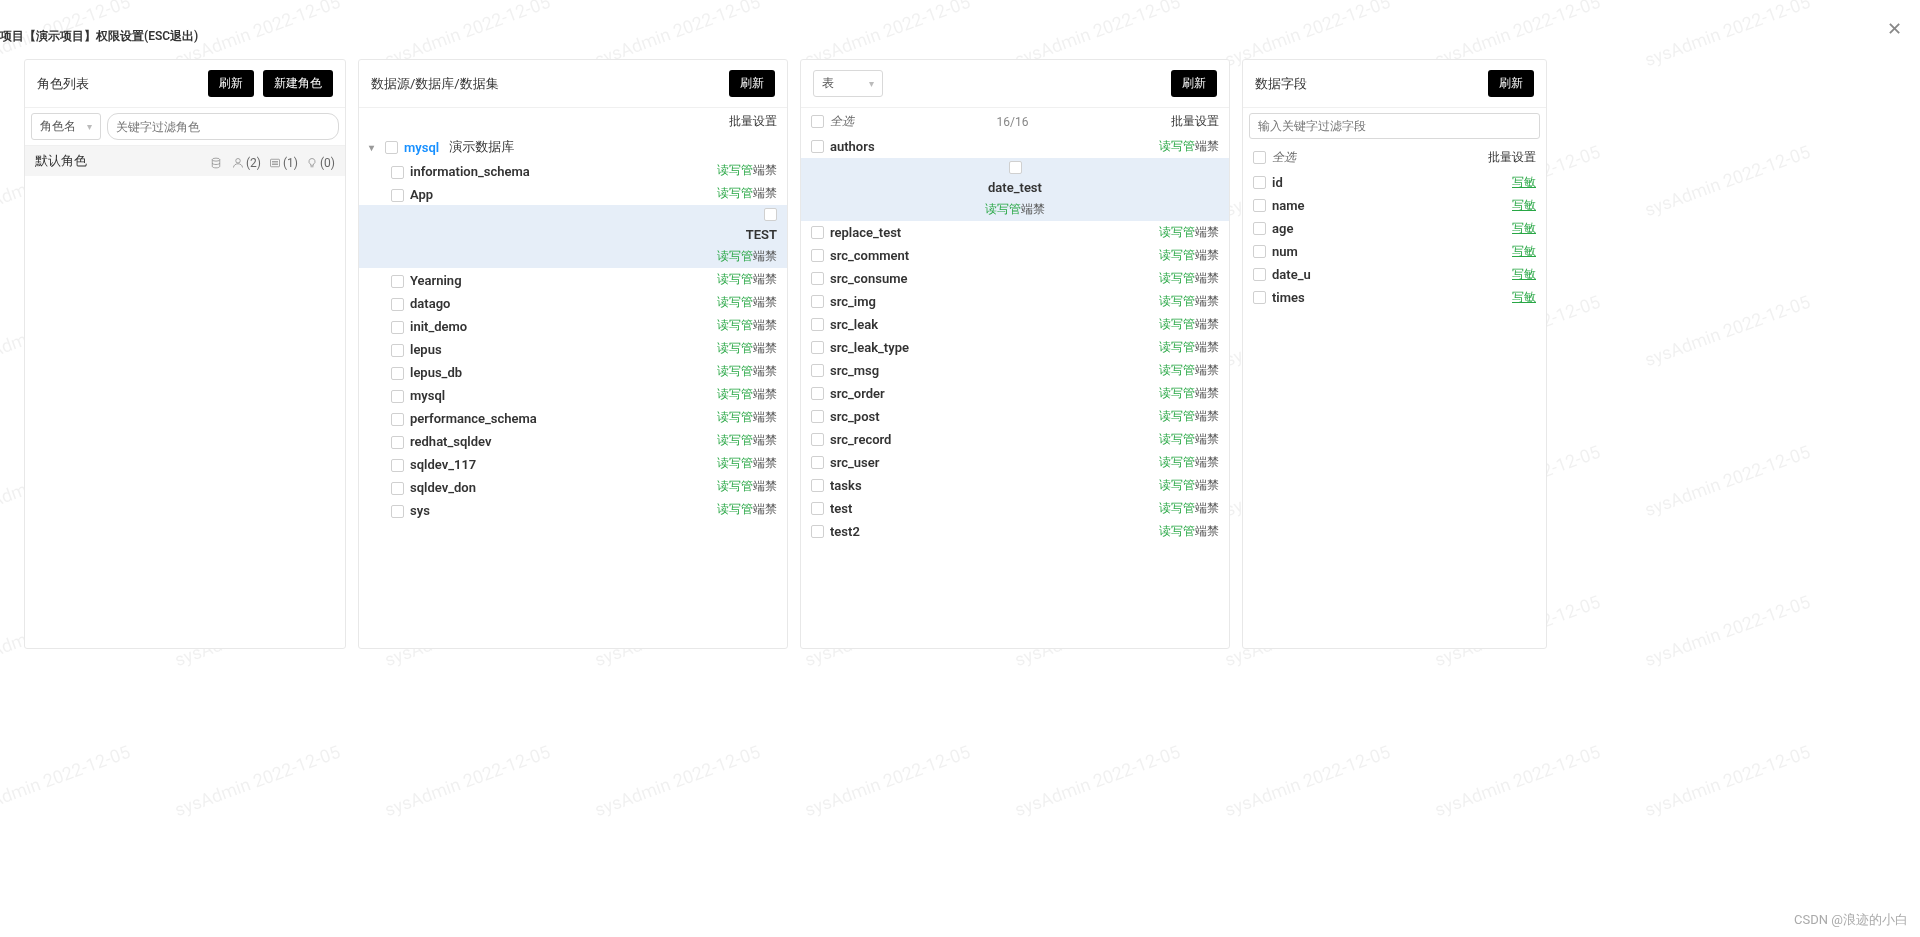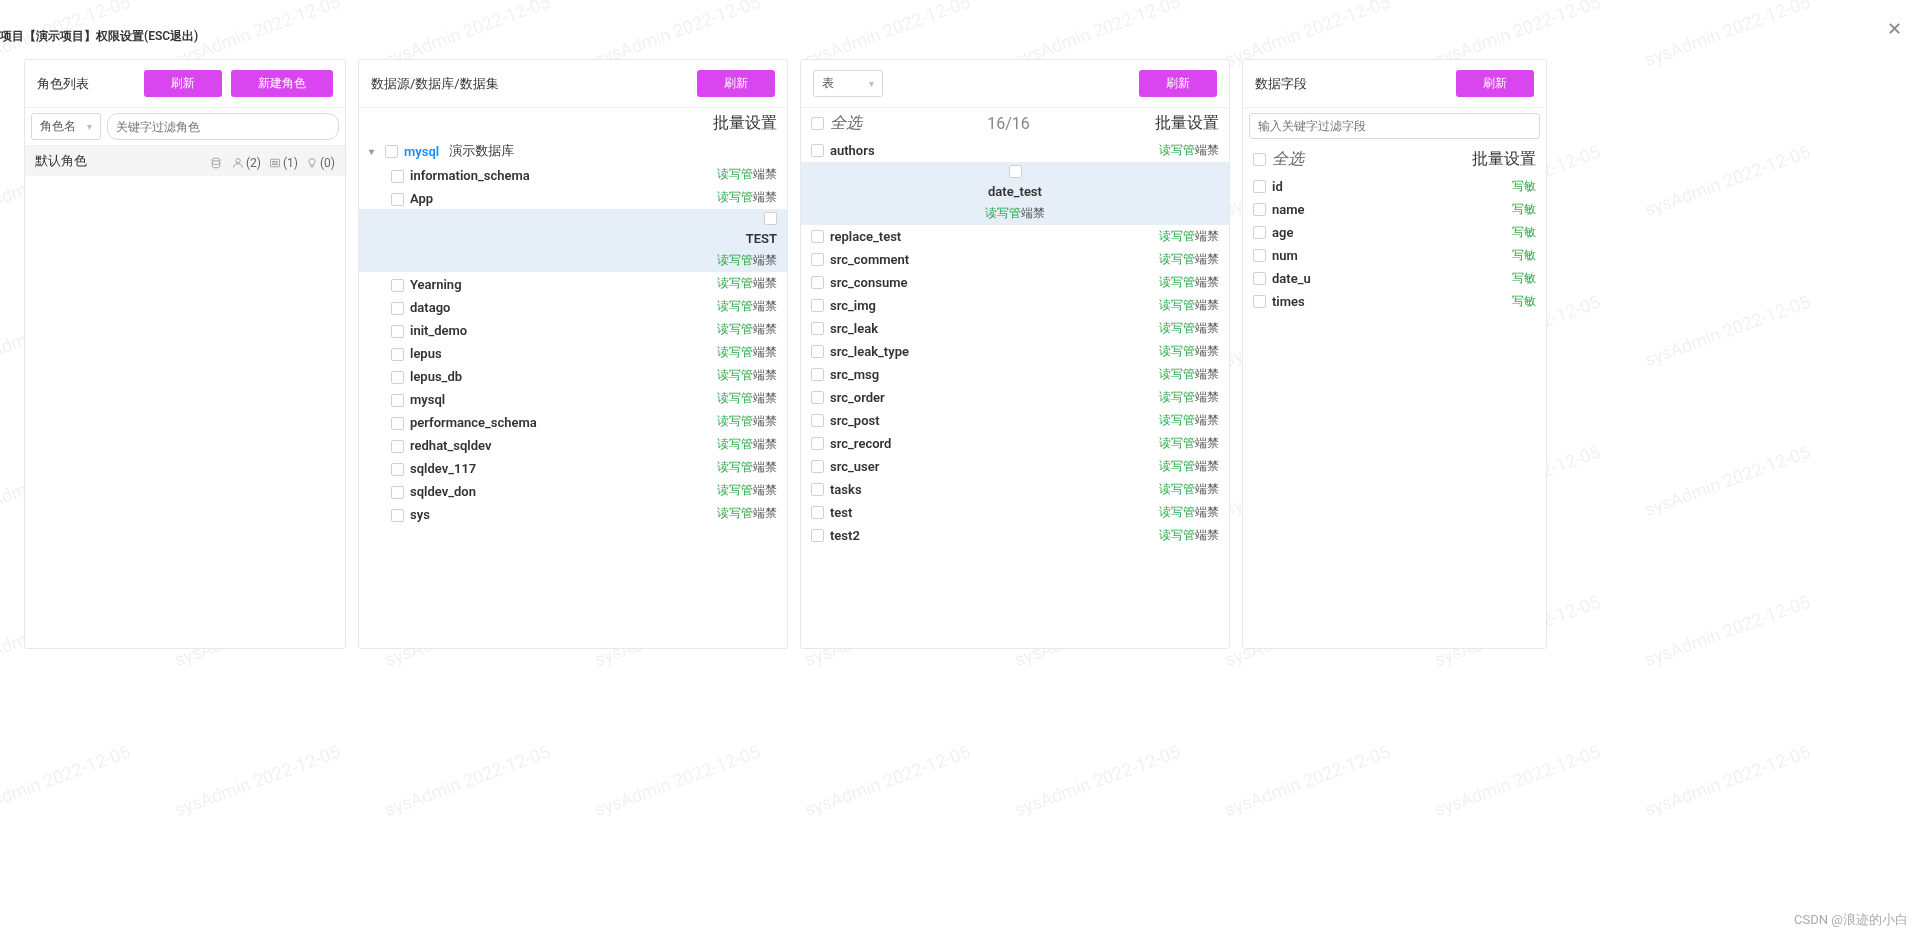--- a/index.html
+++ b/index.html
@@ -37,22 +37,22 @@
 .panel-roles { width: 322px; }
 .panel-datasource { width: 430px; }
 .panel-tables { width: 430px; }
 .panel-fields { width: 305px; }
 .panel-header {
   display: flex; align-items: center; justify-content: space-between;
   padding: 10px 12px; border-bottom: 1px solid #f0f0f0;
 }
 .panel-title { font-size: 13px; color: #333; }
 .btn {
-  background: #d946ef; color: #fff; border: none; border-radius: 3px;
-  padding: 5px 27px; font-size: 12px; cursor: pointer; margin-left: 6px;
+  background: #000000; color: #fff; border: none; border-radius: 3px;
+  padding: 5px 11px; font-size: 12px; cursor: pointer; margin-left: 6px;
 }
 .filter-row {
   display: flex; padding: 5px 6px; gap: 6px; border-bottom: 1px solid #f0f0f0;
 }
 .select-box {
   border: 1px solid #d9d9d9; border-radius: 3px; padding: 4px 8px;
   font-size: 12px; color: #555; display: flex; align-items: center; gap: 6px;
   background: #fff; cursor: pointer; min-width: 70px; justify-content: space-between;
 }
 .select-box .chev { color: #bbb; font-size: 10px; }
@@ -68,21 +68,21 @@
 .list { flex: 1; overflow-y: auto; }
 .role-row {
   display: flex; align-items: flex-end; justify-content: space-between;
   padding: 6px 10px; background: #f5f5f5; font-size: 13px;
 }
 .role-row .stats { display: flex; gap: 8px; align-items: center; color: #666; font-size: 12px; }
 .role-row .stat { display: inline-flex; align-items: center; gap: 2px; }
 .role-row svg, .role-row .ico { width: 12px; height: 12px; }
 .batch-row {
   display: flex; align-items: center; justify-content: space-between;
-  padding: 5px 10px; font-size: 16px; color: #666;
+  padding: 5px 10px; font-size: 12px; color: #666;
 }
 .batch-link { color: #333; cursor: pointer; }
 .batch-count { color: #888; }
 .checkbox {
   width: 13px; height: 13px; border: 1px solid #d0d0d0; border-radius: 2px;
   display: inline-block; flex-shrink: 0; background: #fff; cursor: pointer;
 }
 .tree-item, .list-item {
   display: flex; align-items: center; padding: 3px 10px; font-size: 13px;
   gap: 6px;
@@ -91,21 +91,21 @@
 .tree-item .expand { color: #999; font-size: 10px; width: 10px; cursor: pointer; }
 .tree-item .db-label { color: #1890ff; font-weight: 600; }
 .tree-item .db-suffix { color: #333; font-weight: 400; margin-left: 4px; }
 .tree-child { padding-left: 32px; align-items: flex-end; }
 .list-item.selected, .tree-item.selected { background: #e6eef8; flex-direction: column; }
 .item-name { flex: 1; color: #333; font-weight: 600; }
 .list-item .item-name, .tree-child .item-name { font-weight: 600; }
 .perm-badges { display: flex; gap: 0; font-size: 12px; align-items: center; }
 .perm-g { color: #28a745; }
 .perm-r { color: #555; }
-.perm-single { color: #28a745; font-size: 12px; }
+.perm-single { color: #28a745; font-size: 12px; text-decoration: underline; }
 .sel-left { display: flex; align-items: center; gap: 6px; font-style: italic; }
 .attribution {
   position: fixed; right: 12px; bottom: 8px; color: #aaa; font-size: 13px; z-index: 2;
 }
 </style>
 </head>
 <body>
 
 <div class="watermark-layer" id="wm">
     <div class="watermark" style="left: -40px; top: 20px;">sysAdmin 2022-12-05</div>

